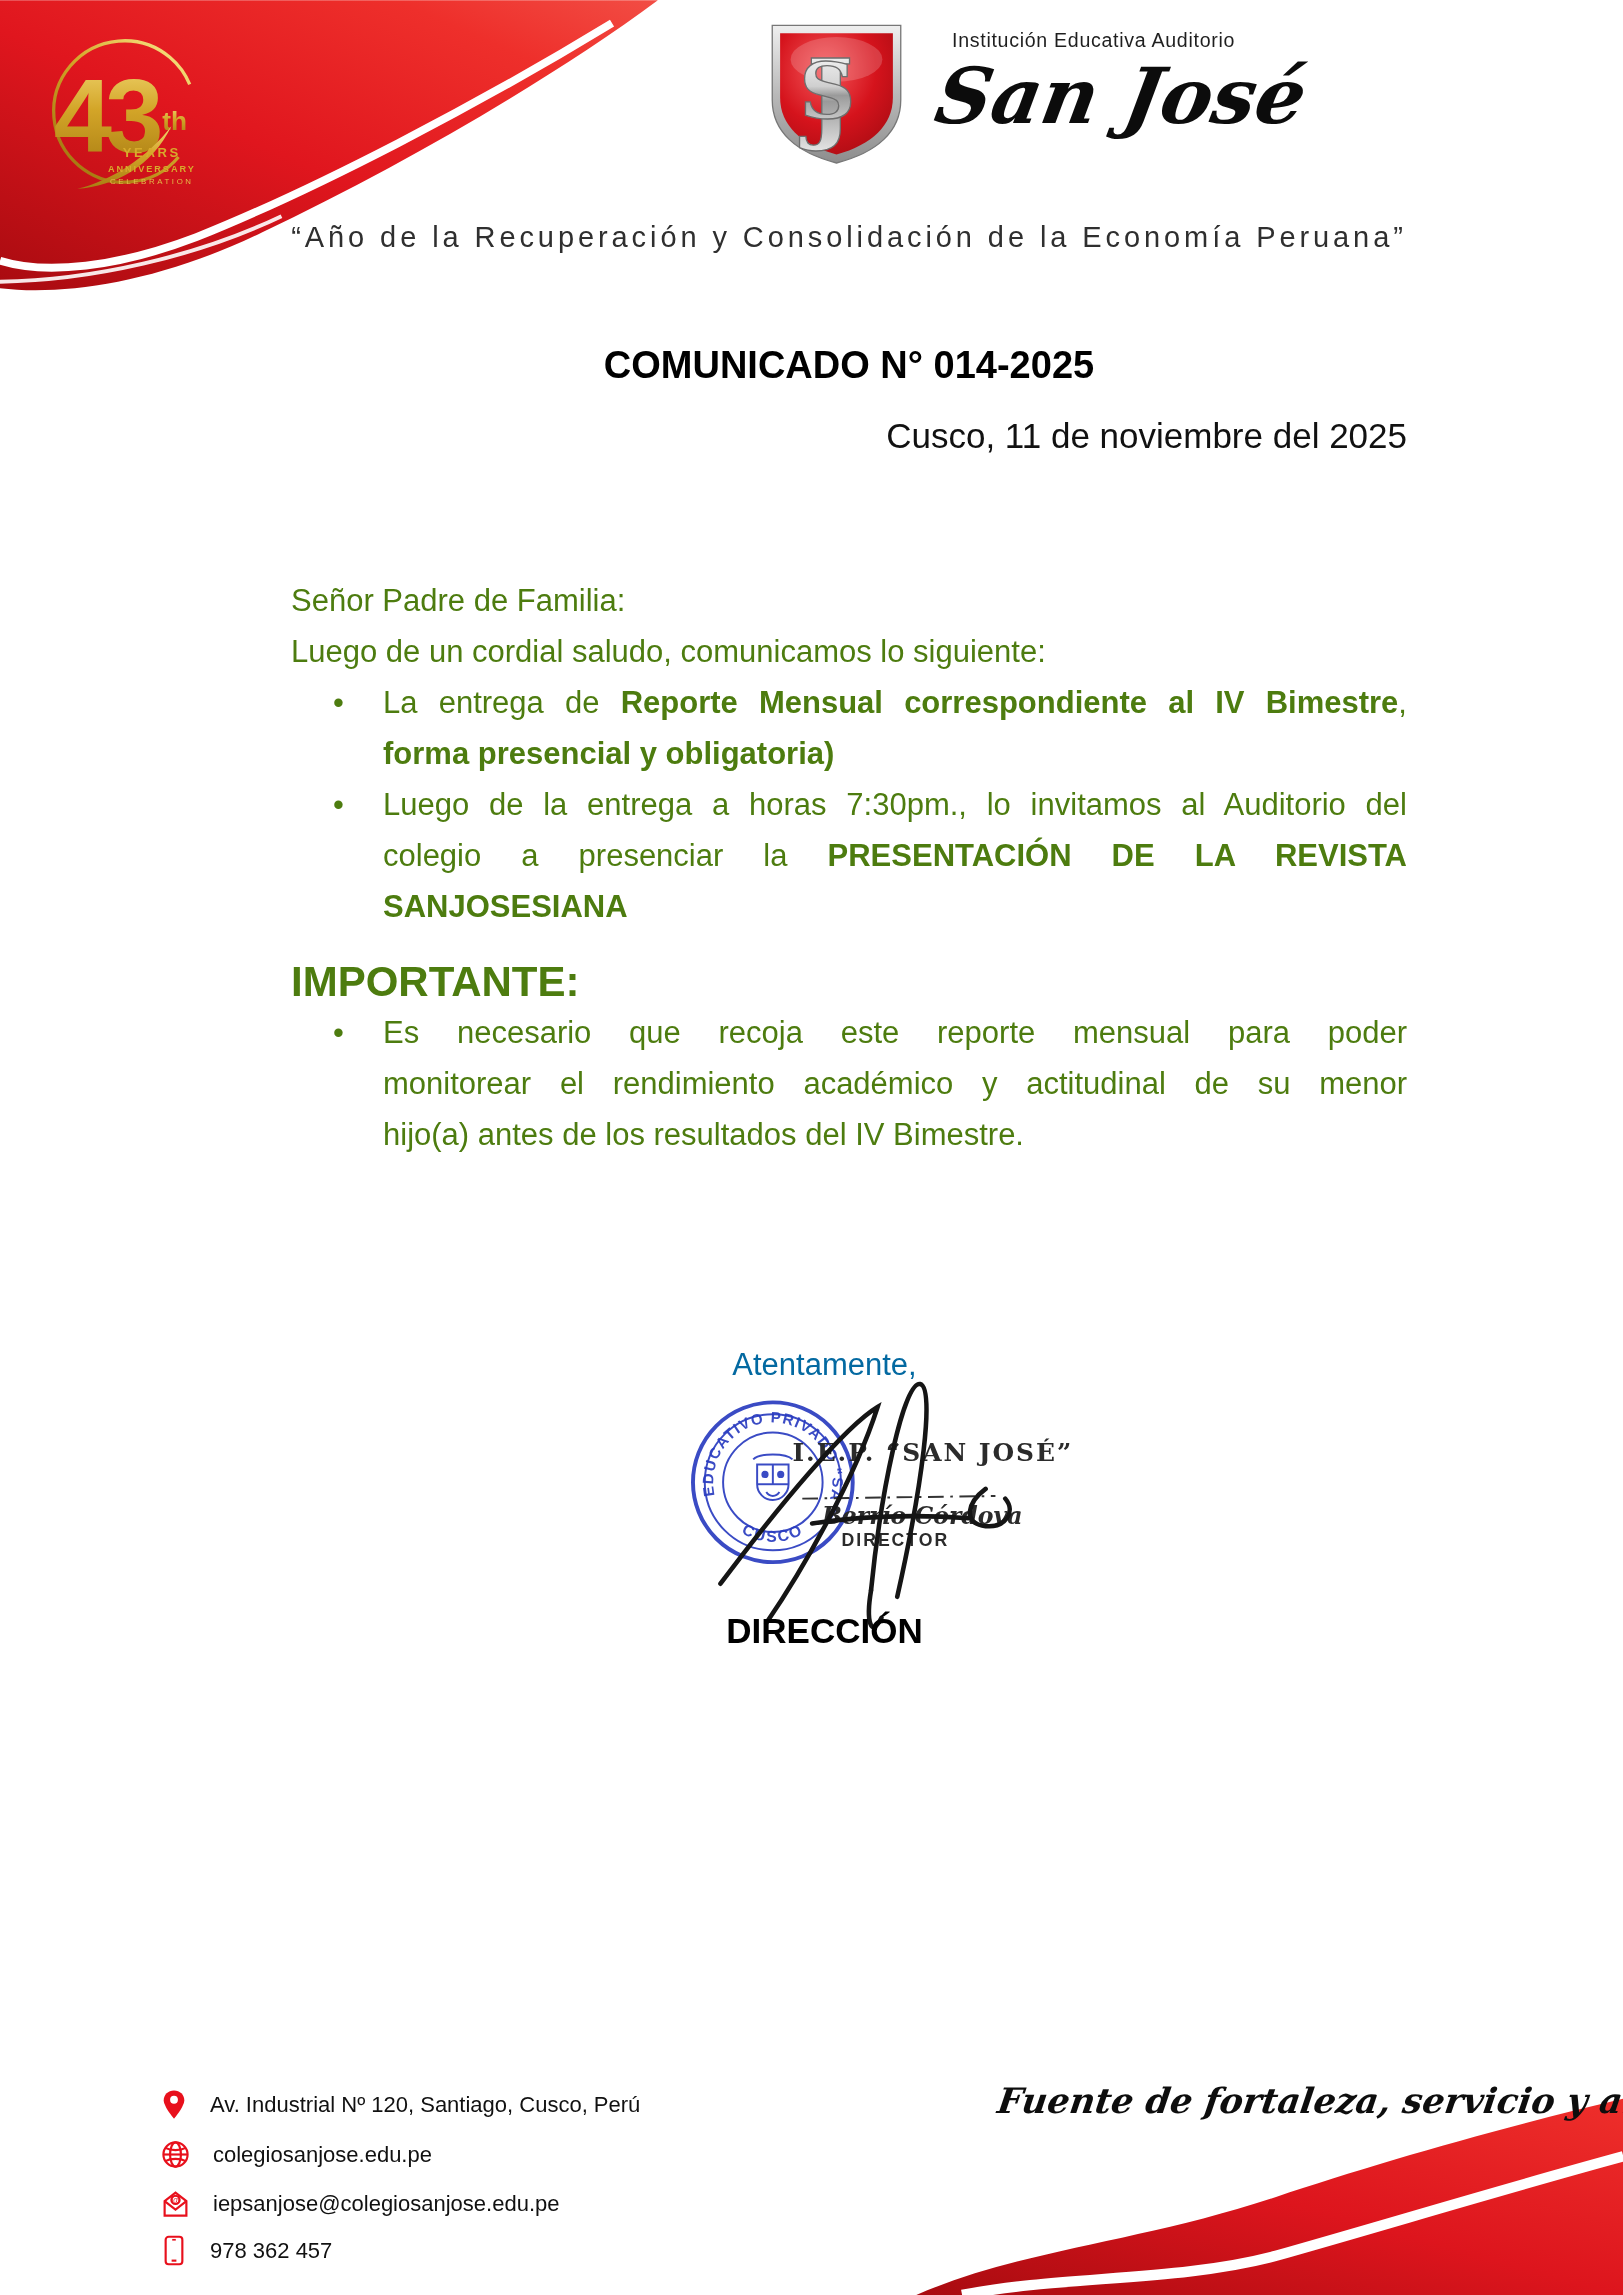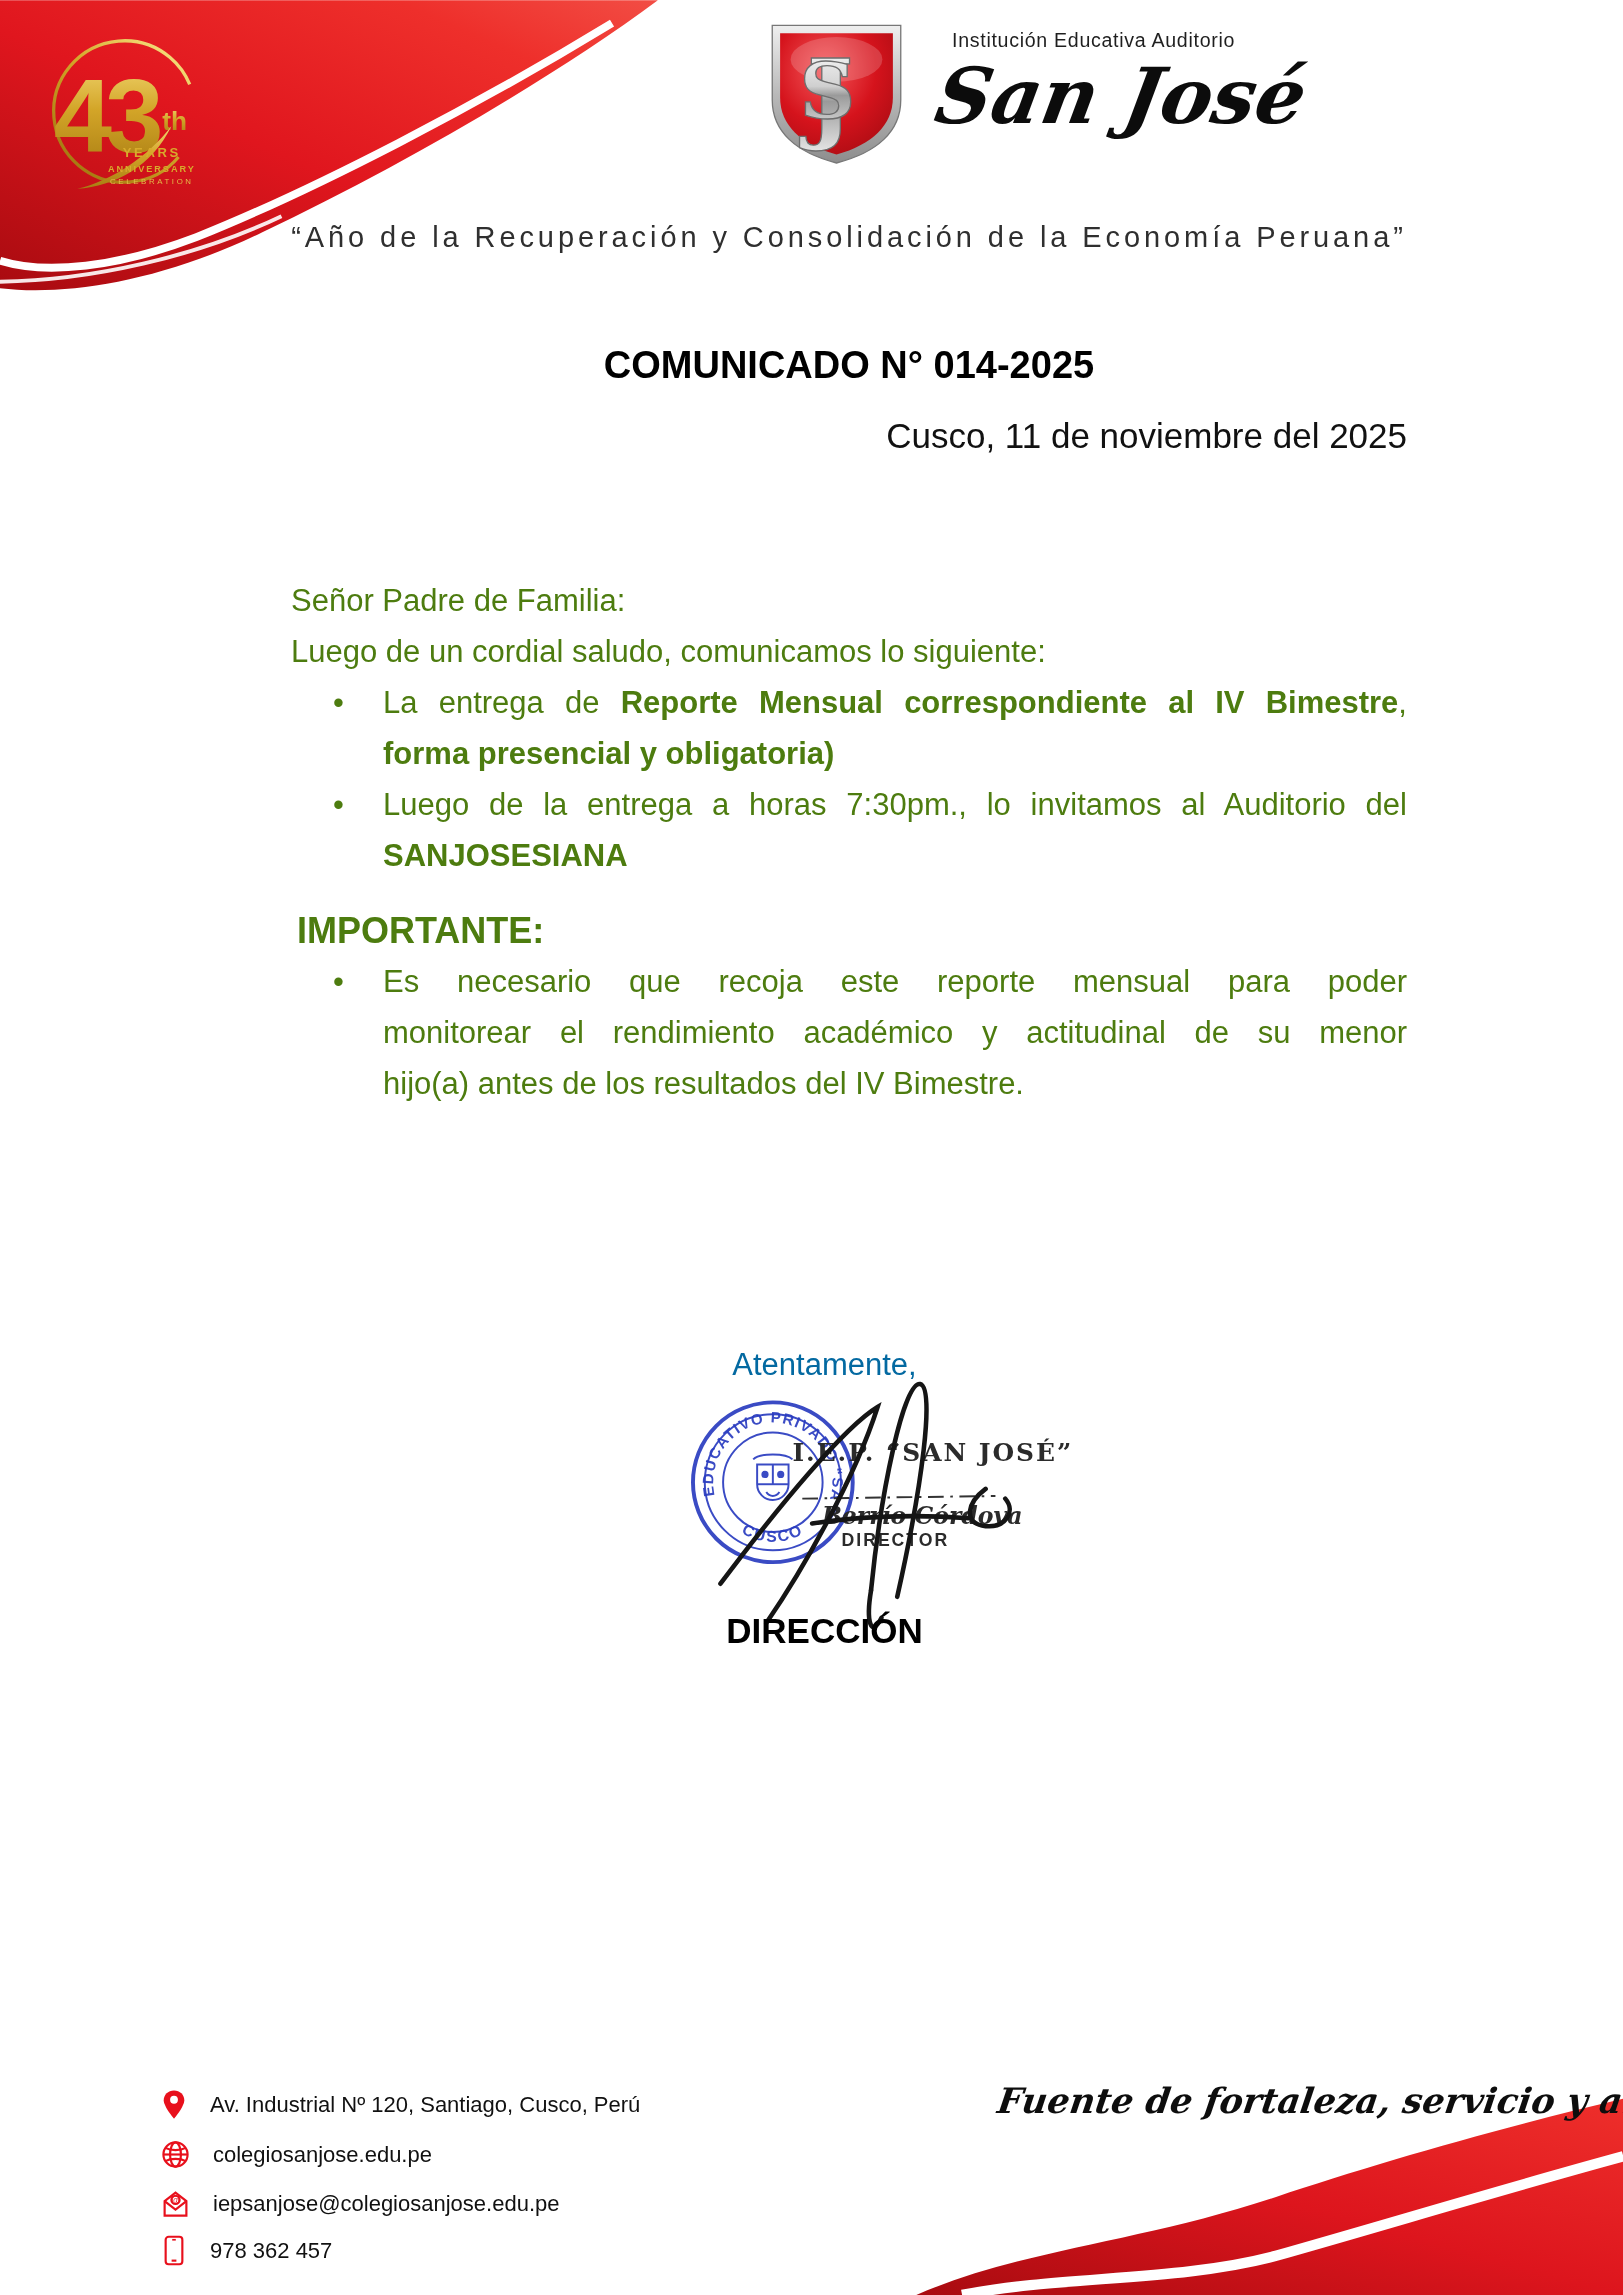--- a/index.html
+++ b/index.html
@@ -15,21 +15,21 @@
   .doc-title{width:1116px;text-align:center;font-size:38px;font-weight:bold;color:#000;}
   .dateline{width:1116px;text-align:right;font-size:35px;color:#111;}
   
   .bodycol{width:1116px;font-size:31px;line-height:51px;color:#4d7c0f;}
   .line{height:51px;white-space:nowrap;}
   .jline{height:51px;text-align:justify;text-align-last:justify;white-space:normal;}
   .lline{height:51px;text-align:left;}
   .b-line{padding-left:92px;position:relative;}
   .b-dot{position:absolute;left:42px;top:0;}
   b{font-weight:bold;}
-  .importante{font-weight:bold;font-size:36px;margin-top:23.6px;height:51px;margin-left:6px;}
+  .importante{font-weight:bold;font-size:42px;margin-top:23.6px;height:51px;}
   
   .closing{width:275px;text-align:center;font-size:31px;color:#0369a1;}
   .direccion{width:275px;text-align:center;font-size:35px;font-weight:bold;color:#000;}
   
   .contact-text{font-size:22px;color:#111;white-space:nowrap;}
   .slogan{font-family:"DejaVu Serif",serif;font-style:italic;font-weight:bold;
           font-size:35px;transform:skewX(-8deg);color:#0d0d0d;white-space:nowrap;}
   .contact-row{position:absolute;left:161px;display:flex;align-items:center;gap:23px;}
 </style>
 </head>
@@ -108,20 +108,23 @@
       <span>La entrega de </span><b>Reporte Mensual correspondiente al IV Bimestre</b><span>,</span>
     </div>
     <div class="lline b-line">
       <b>forma presencial y obligatoria)</b>
     </div>
 
     <div class="jline b-line">
       <span class="b-dot">•</span>
       <span>Luego de la entrega a horas 7:30pm., lo invitamos al Auditorio del</span>
     </div>
+    <div class="jline b-line">
+      <span>colegio a presenciar la </span><b>PRESENTACIÓN DE LA REVISTA</b>
+    </div>
     <div class="lline b-line">
       <b>SANJOSESIANA</b>
     </div>
 
     <div class="importante">IMPORTANTE:</div>
 
     <div class="jline b-line">
       <span class="b-dot">•</span>
       <span>Es necesario que recoja este reporte mensual para poder</span>
     </div>

